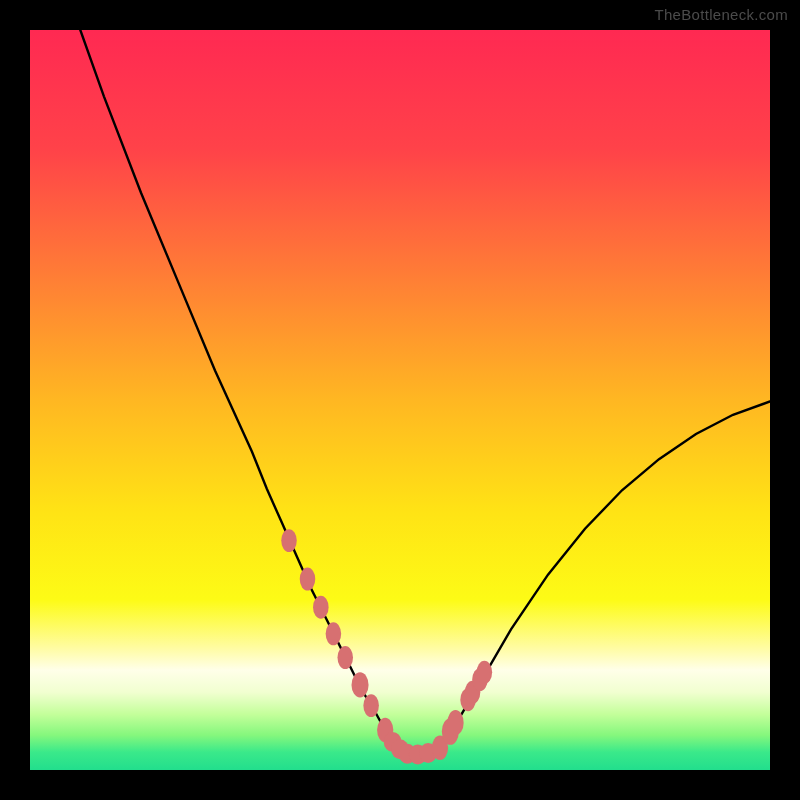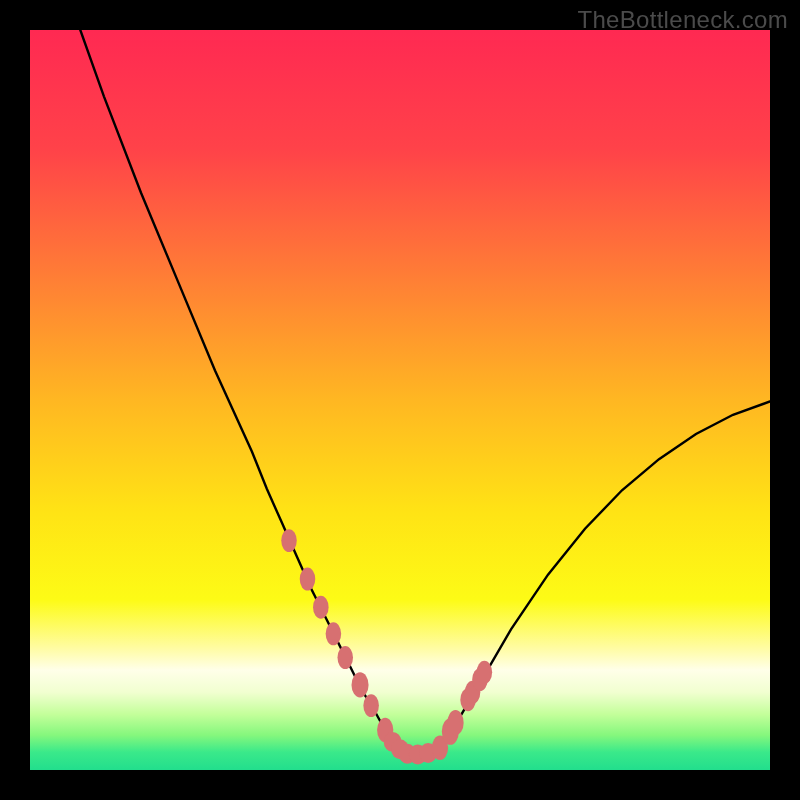--- a/index.html
+++ b/index.html
@@ -25,21 +25,21 @@
     top: 30px;
     width: 740px;
     height: 740px;
     overflow: hidden;
   }
   .watermark {
     position: absolute;
     top: 6px;
     right: 12px;
     color: #4b4b4b;
-    font-size: 24px;
+    font-size: 15px;
     font-weight: 500;
     letter-spacing: 0.3px;
     user-select: none;
     margin-left: 9px;
   }
   svg { display: block; }
 </style>
 </head>
 <body>
 

